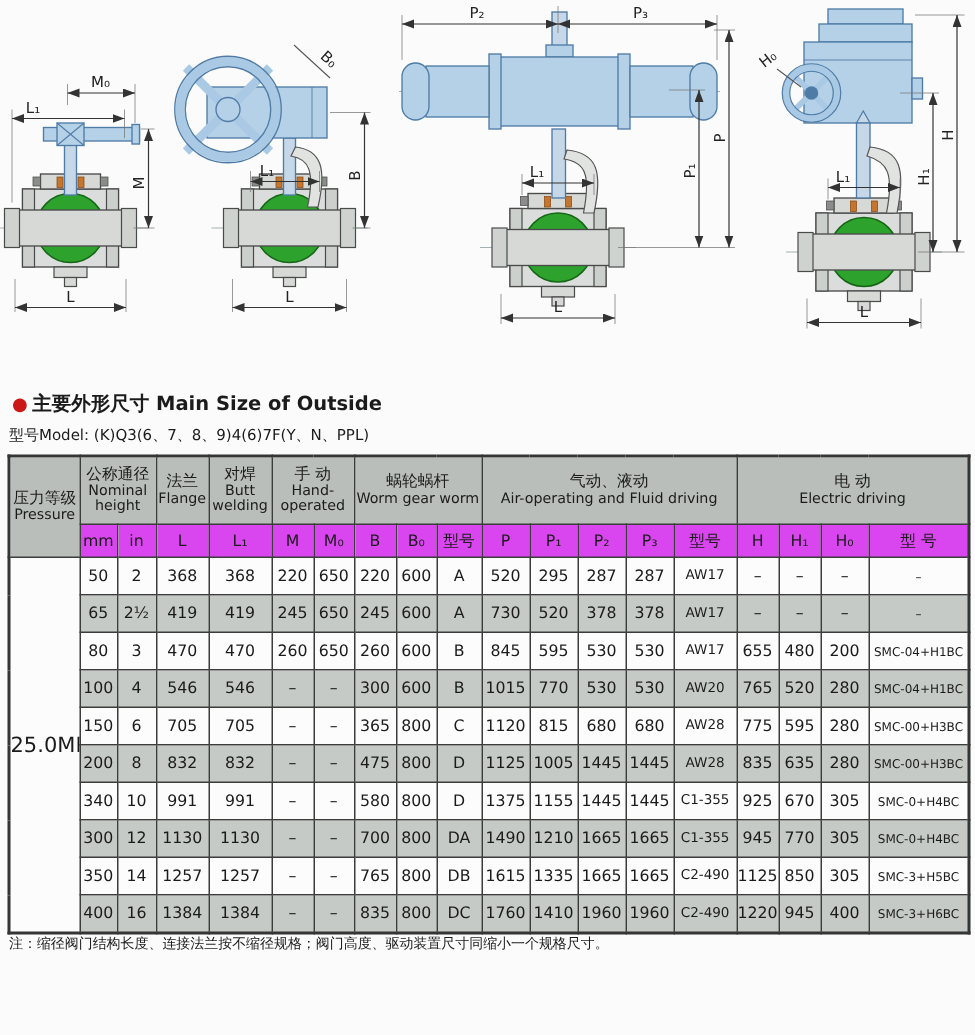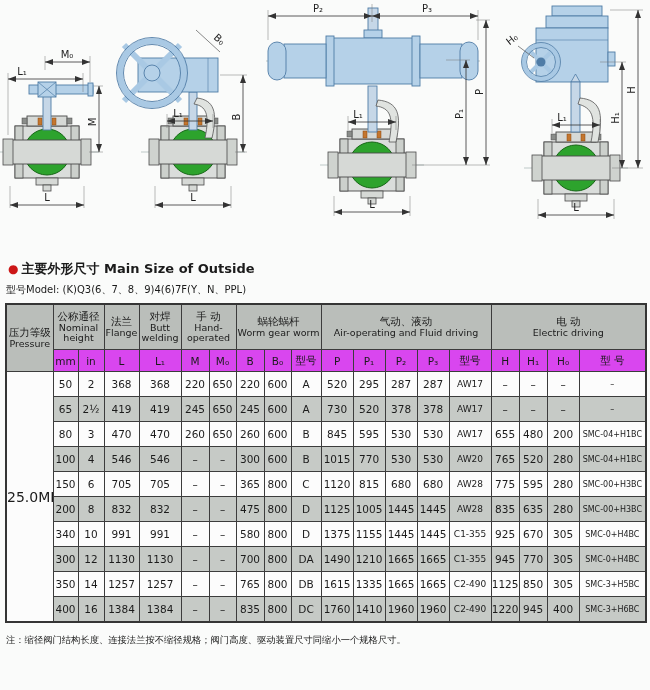--- a/index.html
+++ b/index.html
@@ -17,21 +17,21 @@
   thead th{background:#babeba;font-weight:normal;}
   .ghrow th{height:44px;}
   .cn{display:block;font-size:10.5px;line-height:1.2;}
   .en{display:block;font-size:9.5px;line-height:1.1;white-space:pre-line;}
   .shrow th{height:21px;font-size:10.5px;background:#d946ef;}
   tbody td{height:24px;font-size:10.5px;background:#fcfcfc;}
   tbody tr.shaded td{background:#c6cac6;}
   td.air-model{font-size:9px;}
   td.elec-model{font-size:8px;}
   td.pressure-cell{font-size:14px;background:#fcfcfc;}
-  .notes{margin:10px 0 0 6px;font-size:9.3px;line-height:1.4;}
+  .notes{margin:0 0 0 6px;font-size:9.3px;line-height:1.4;}
   .note-en-2{margin-left:26px;}
   svg text{font-family:"DejaVu Sans","Liberation Sans",sans-serif;font-size:10px;fill:#222;}
 </style>
 </head>
 <body>
 
 <div class="drawings">
 <svg width="650" height="252" viewBox="0 0 650 252">
   <defs>
     <marker id="arr" markerWidth="9" markerHeight="8" refX="8" refY="3" orient="auto-start-reverse" markerUnits="userSpaceOnUse">

